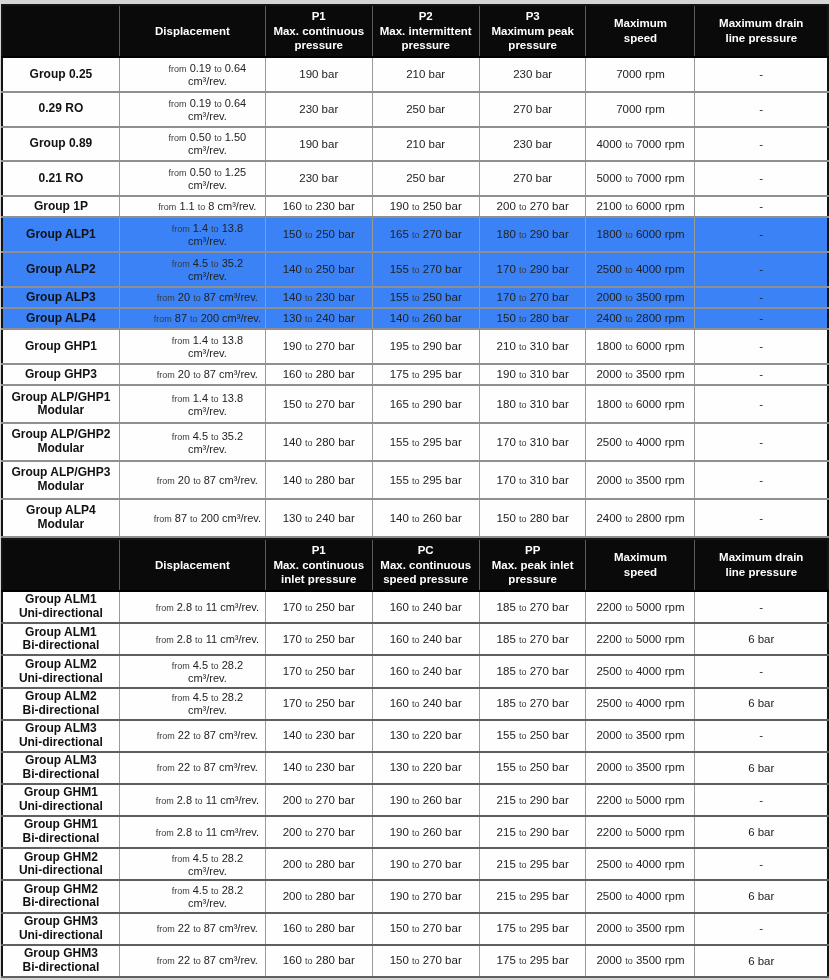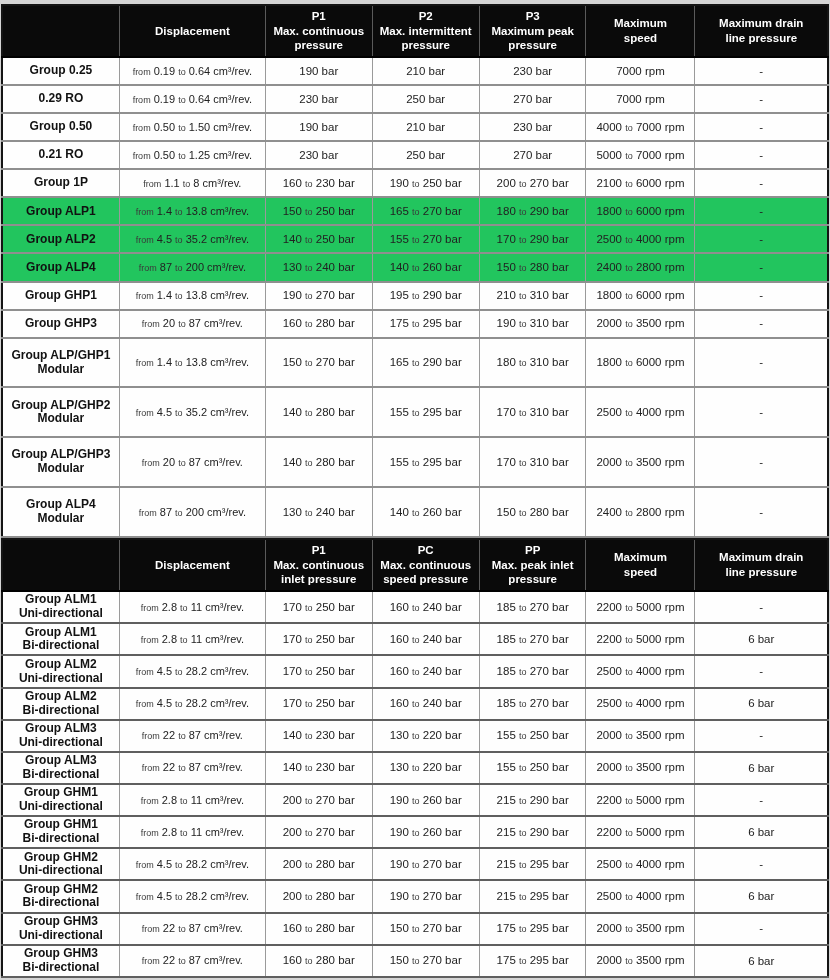--- a/index.html
+++ b/index.html
@@ -56,22 +56,22 @@
     font-weight:bold;
     color:#111;
     white-space:pre-line;
     line-height:1.15;
   }
   tbody td{
     font-size:11.5px;
     color:#222;
     line-height:1.1;
   }
-  td.disp{font-size:11px;}
-  tr.shaded th, tr.shaded td{background:#22c55e;margin-left:16px;}
+  td.disp{font-size:11px;padding-left:32px;}
+  tr.shaded th, tr.shaded td{background:#3b82f6;margin-left:16px;}
   .sm{font-size:9px;color:#3a3a3a;}
 </style>
 </head>
 <body>
 
 <div class="page">
   <table id="table-pumps">
     <colgroup>
       <col class="c0">
         <col class="c1">
@@ -113,21 +113,21 @@
         <tr>
           <th>0.29 RO</th>
           <td class="fmt disp"><span class="sm">from</span> 0.19 <span class="sm">to</span> 0.64 cm³/rev.</td>
           <td class="fmt">230 bar</td>
           <td class="fmt">250 bar</td>
           <td class="fmt">270 bar</td>
           <td class="fmt">7000 rpm</td>
           <td class="fmt">-</td>
         </tr>
         <tr>
-          <th>Group 0.50</th>
+          <th>Group 0.89</th>
           <td class="fmt disp"><span class="sm">from</span> 0.50 <span class="sm">to</span> 1.50 cm³/rev.</td>
           <td class="fmt">190 bar</td>
           <td class="fmt">210 bar</td>
           <td class="fmt">230 bar</td>
           <td class="fmt">4000 <span class="sm">to</span> 7000 rpm</td>
           <td class="fmt">-</td>
         </tr>
         <tr>
           <th>0.21 RO</th>
           <td class="fmt disp"><span class="sm">from</span> 0.50 <span class="sm">to</span> 1.25 cm³/rev.</td>
@@ -155,20 +155,29 @@
           <td class="fmt">1800 <span class="sm">to</span> 6000 rpm</td>
           <td class="fmt">-</td>
         </tr>
         <tr class="shaded">
           <th>Group ALP2</th>
           <td class="fmt disp"><span class="sm">from</span> 4.5 <span class="sm">to</span> 35.2 cm³/rev.</td>
           <td class="fmt">140 <span class="sm">to</span> 250 bar</td>
           <td class="fmt">155 <span class="sm">to</span> 270 bar</td>
           <td class="fmt">170 <span class="sm">to</span> 290 bar</td>
           <td class="fmt">2500 <span class="sm">to</span> 4000 rpm</td>
+          <td class="fmt">-</td>
+        </tr>
+        <tr class="shaded">
+          <th>Group ALP3</th>
+          <td class="fmt disp"><span class="sm">from</span> 20 <span class="sm">to</span> 87 cm³/rev.</td>
+          <td class="fmt">140 <span class="sm">to</span> 230 bar</td>
+          <td class="fmt">155 <span class="sm">to</span> 250 bar</td>
+          <td class="fmt">170 <span class="sm">to</span> 270 bar</td>
+          <td class="fmt">2000 <span class="sm">to</span> 3500 rpm</td>
           <td class="fmt">-</td>
         </tr>
         <tr class="shaded">
           <th>Group ALP4</th>
           <td class="fmt disp"><span class="sm">from</span> 87 <span class="sm">to</span> 200 cm³/rev.</td>
           <td class="fmt">130 <span class="sm">to</span> 240 bar</td>
           <td class="fmt">140 <span class="sm">to</span> 260 bar</td>
           <td class="fmt">150 <span class="sm">to</span> 280 bar</td>
           <td class="fmt">2400 <span class="sm">to</span> 2800 rpm</td>
           <td class="fmt">-</td>

